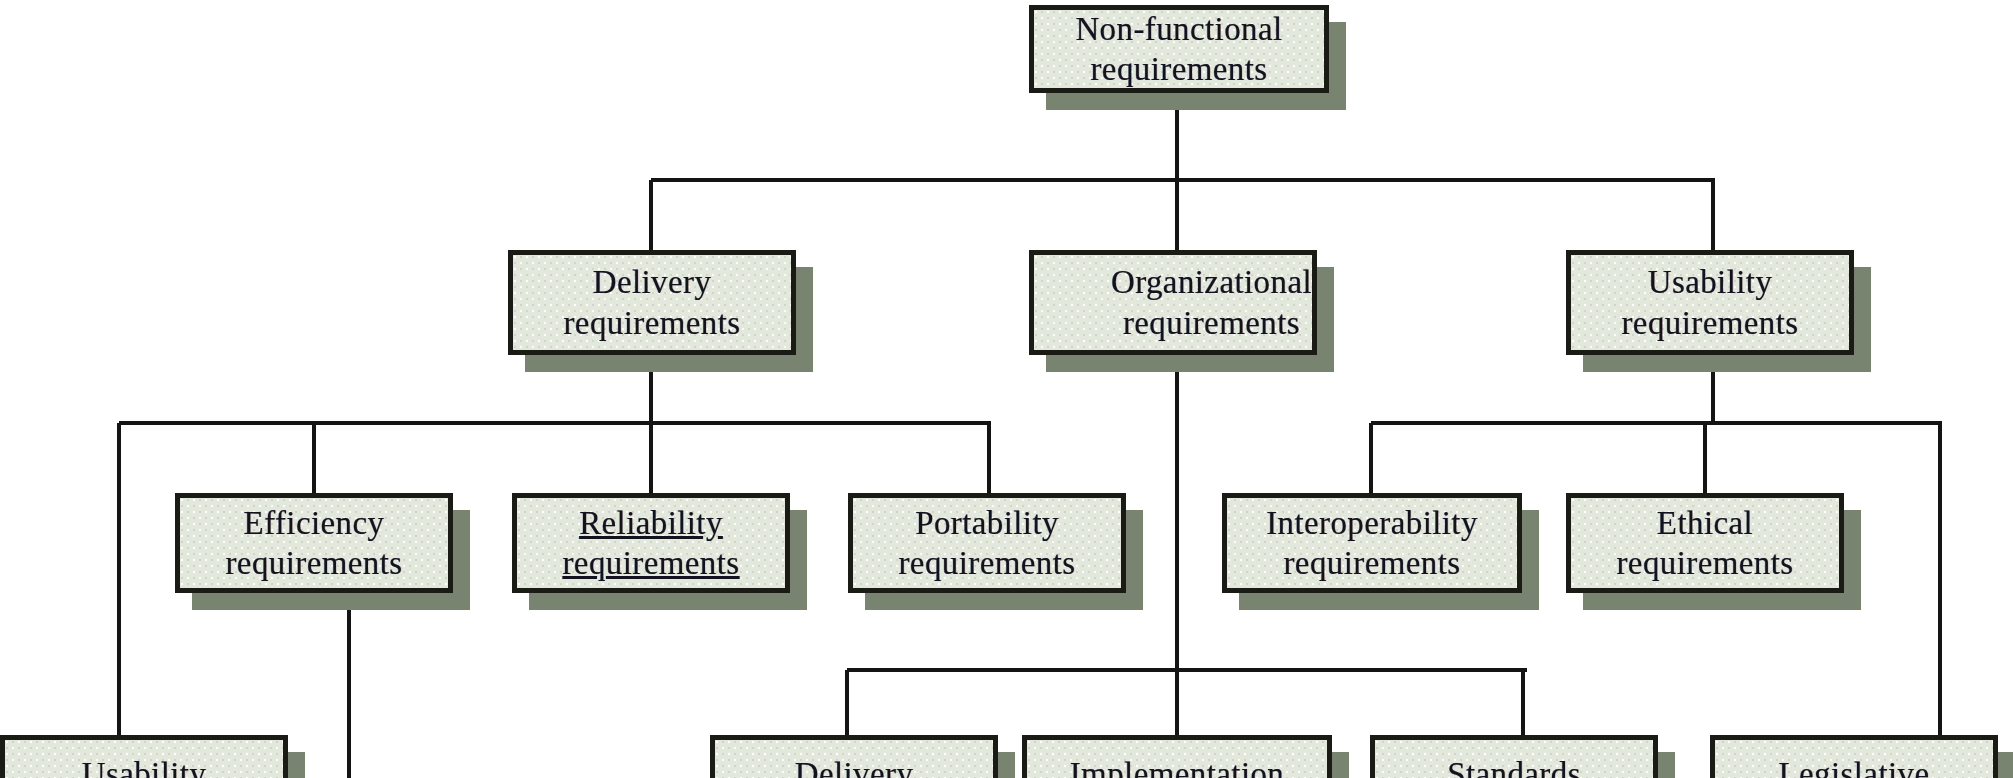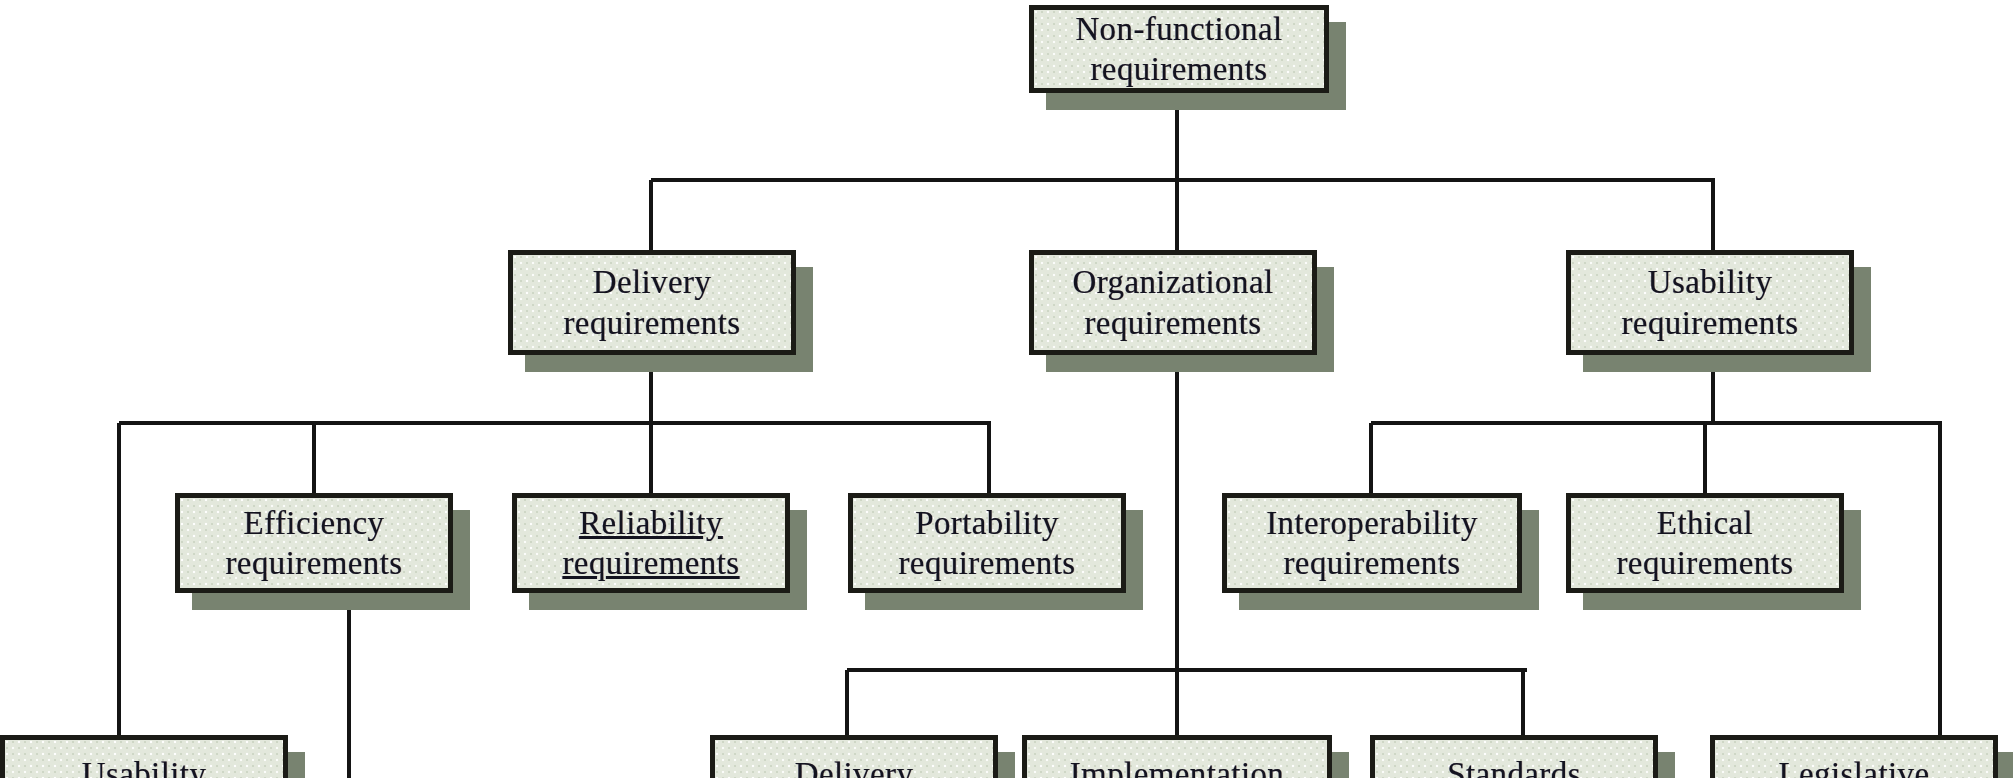--- a/index.html
+++ b/index.html
@@ -114,21 +114,21 @@
       </div>
       <div class="node" style="left: 508px; top: 250px; width: 288px; height: 105px;">
         <div class="shadow" style="background: rgb(120, 131, 112);"></div>
         <div class="face" style="border-color: rgb(27, 27, 22); background-color: rgb(227, 232, 220);">
           <div class="label" style="color: rgb(19, 19, 31);">Delivery
 requirements</div>
         </div>
       </div>
       <div class="node" style="left: 1029px; top: 250px; width: 288px; height: 105px;">
         <div class="shadow" style="background: rgb(120, 131, 112);"></div>
-        <div class="face" style="border-color: rgb(27, 27, 22); background-color: rgb(227, 232, 220);">
+        <div class="face" style="border-color: rgb(27, 27, 22); background-color: rgb(227, 232, 220); align-items: flex-end;">
           <div class="label" style="color: rgb(19, 19, 31);">Organizational
 requirements</div>
         </div>
       </div>
       <div class="node" style="left: 1566px; top: 250px; width: 288px; height: 105px;">
         <div class="shadow" style="background: rgb(120, 131, 112);"></div>
         <div class="face" style="border-color: rgb(27, 27, 22); background-color: rgb(227, 232, 220);">
           <div class="label" style="color: rgb(19, 19, 31);">Usability
 requirements</div>
         </div>

